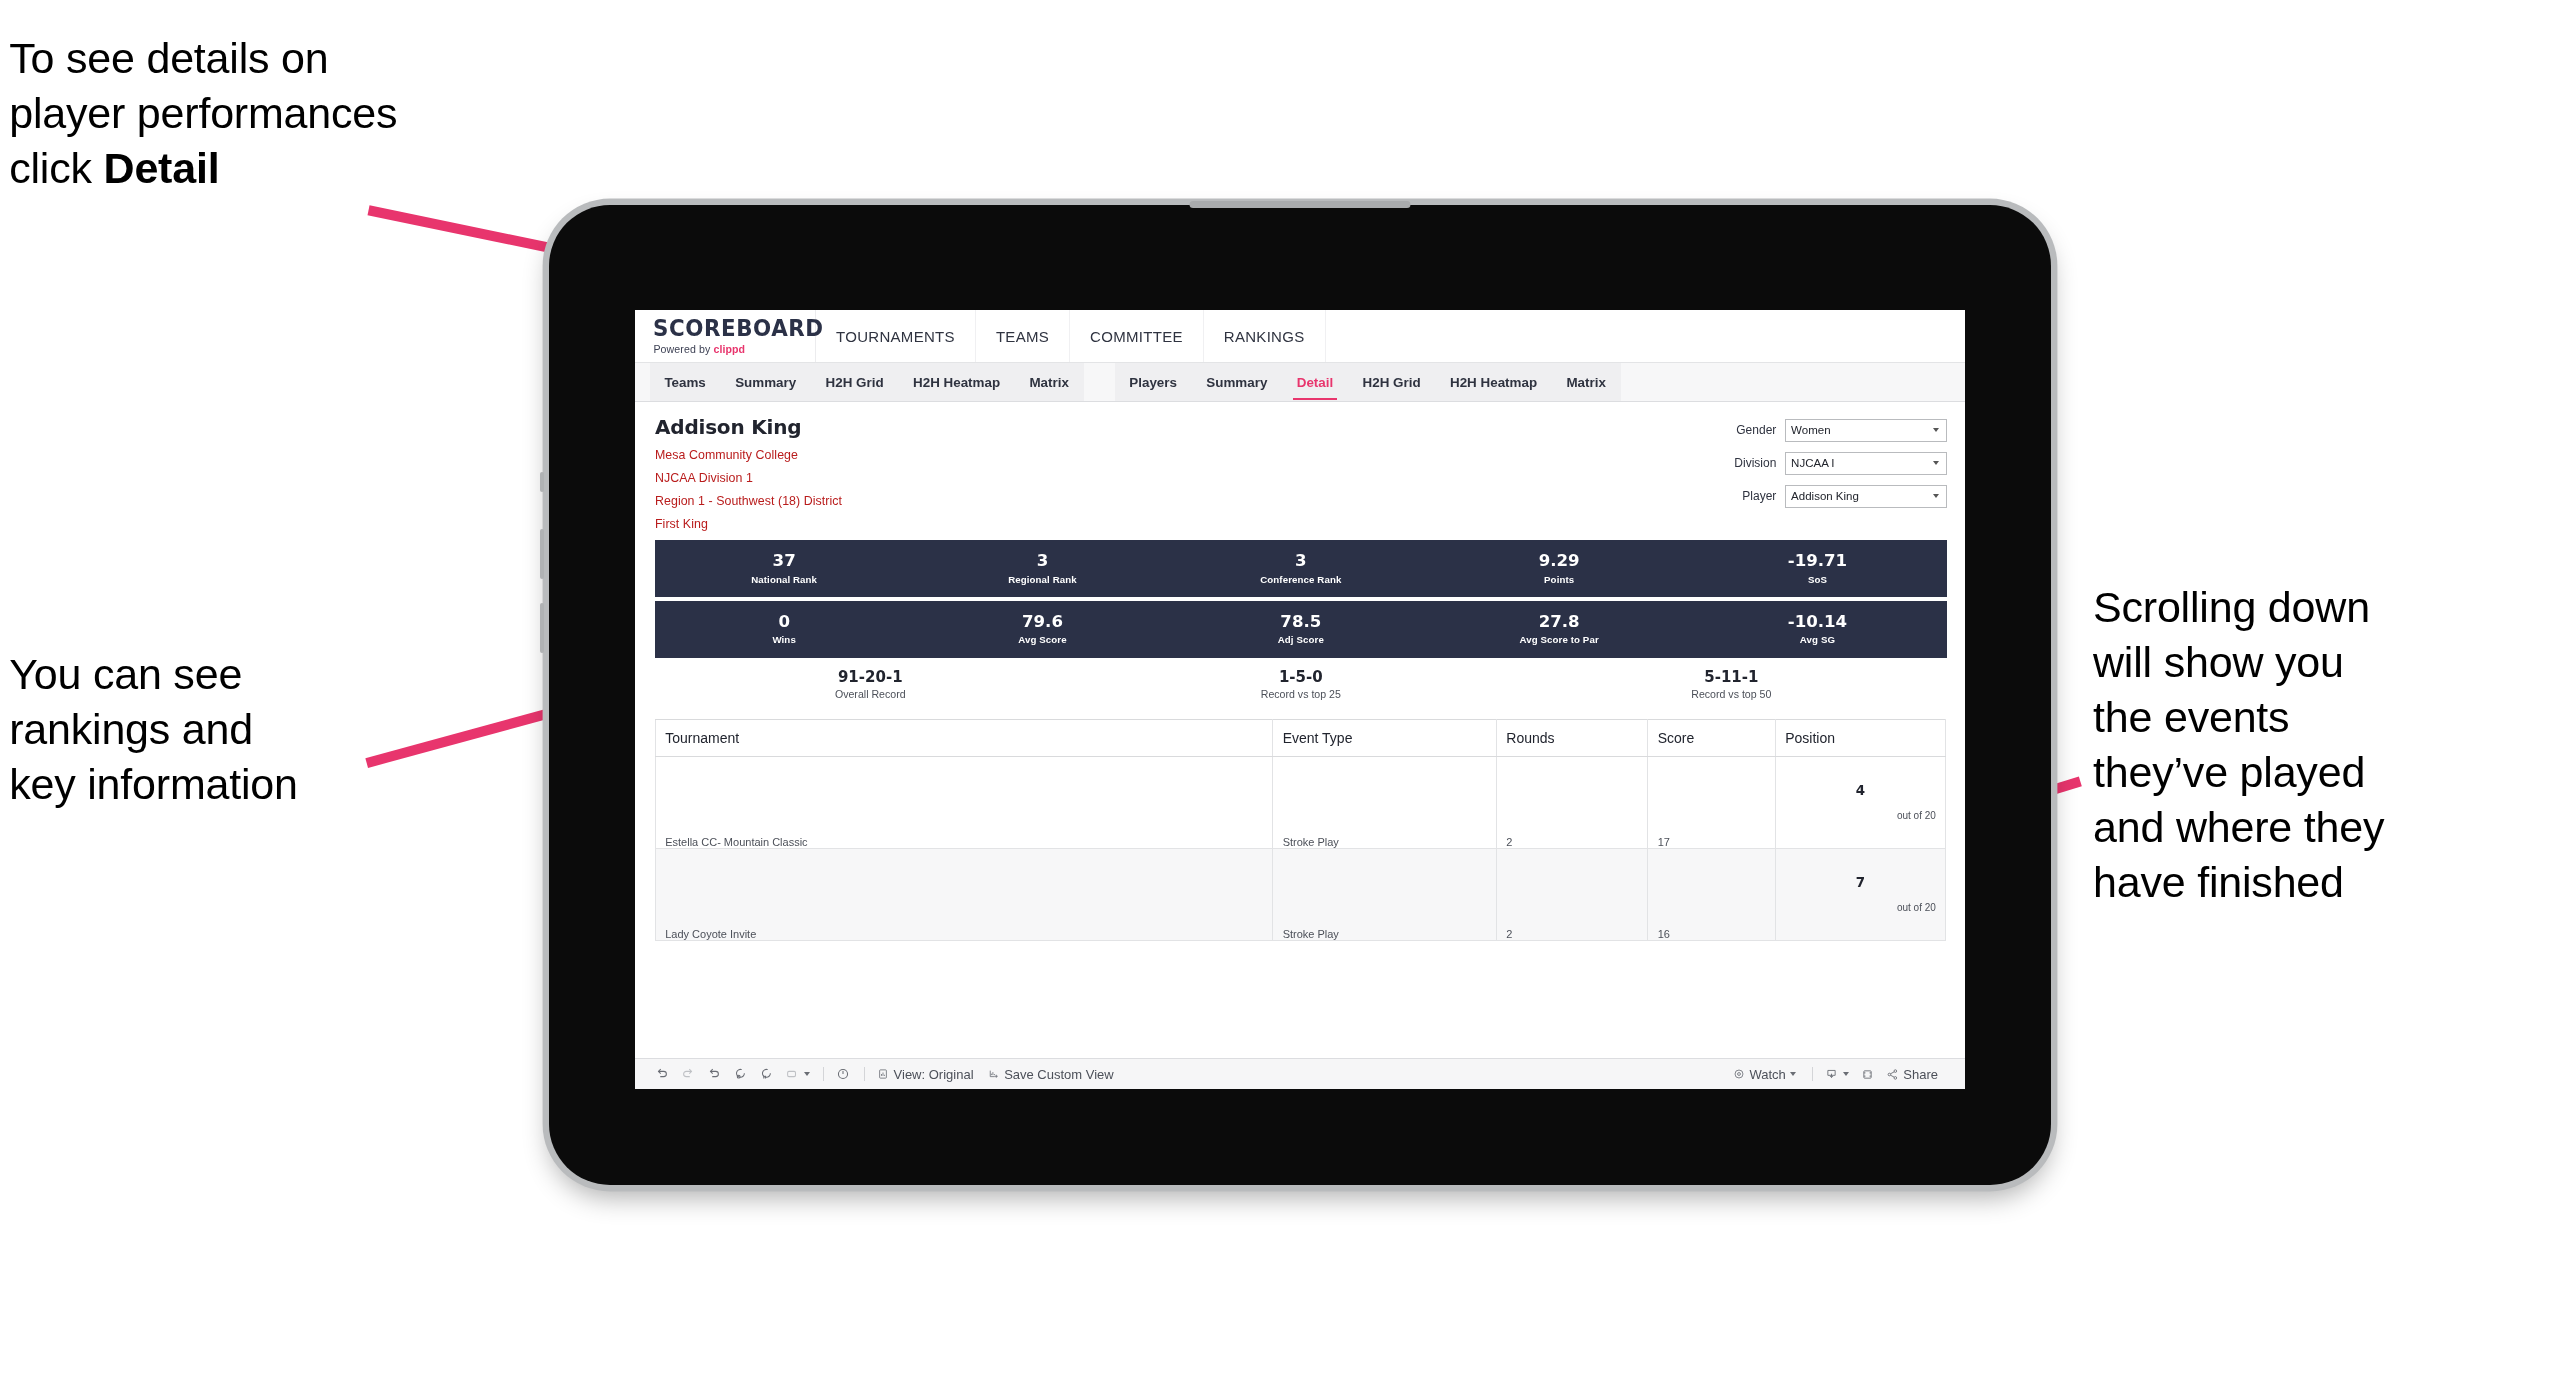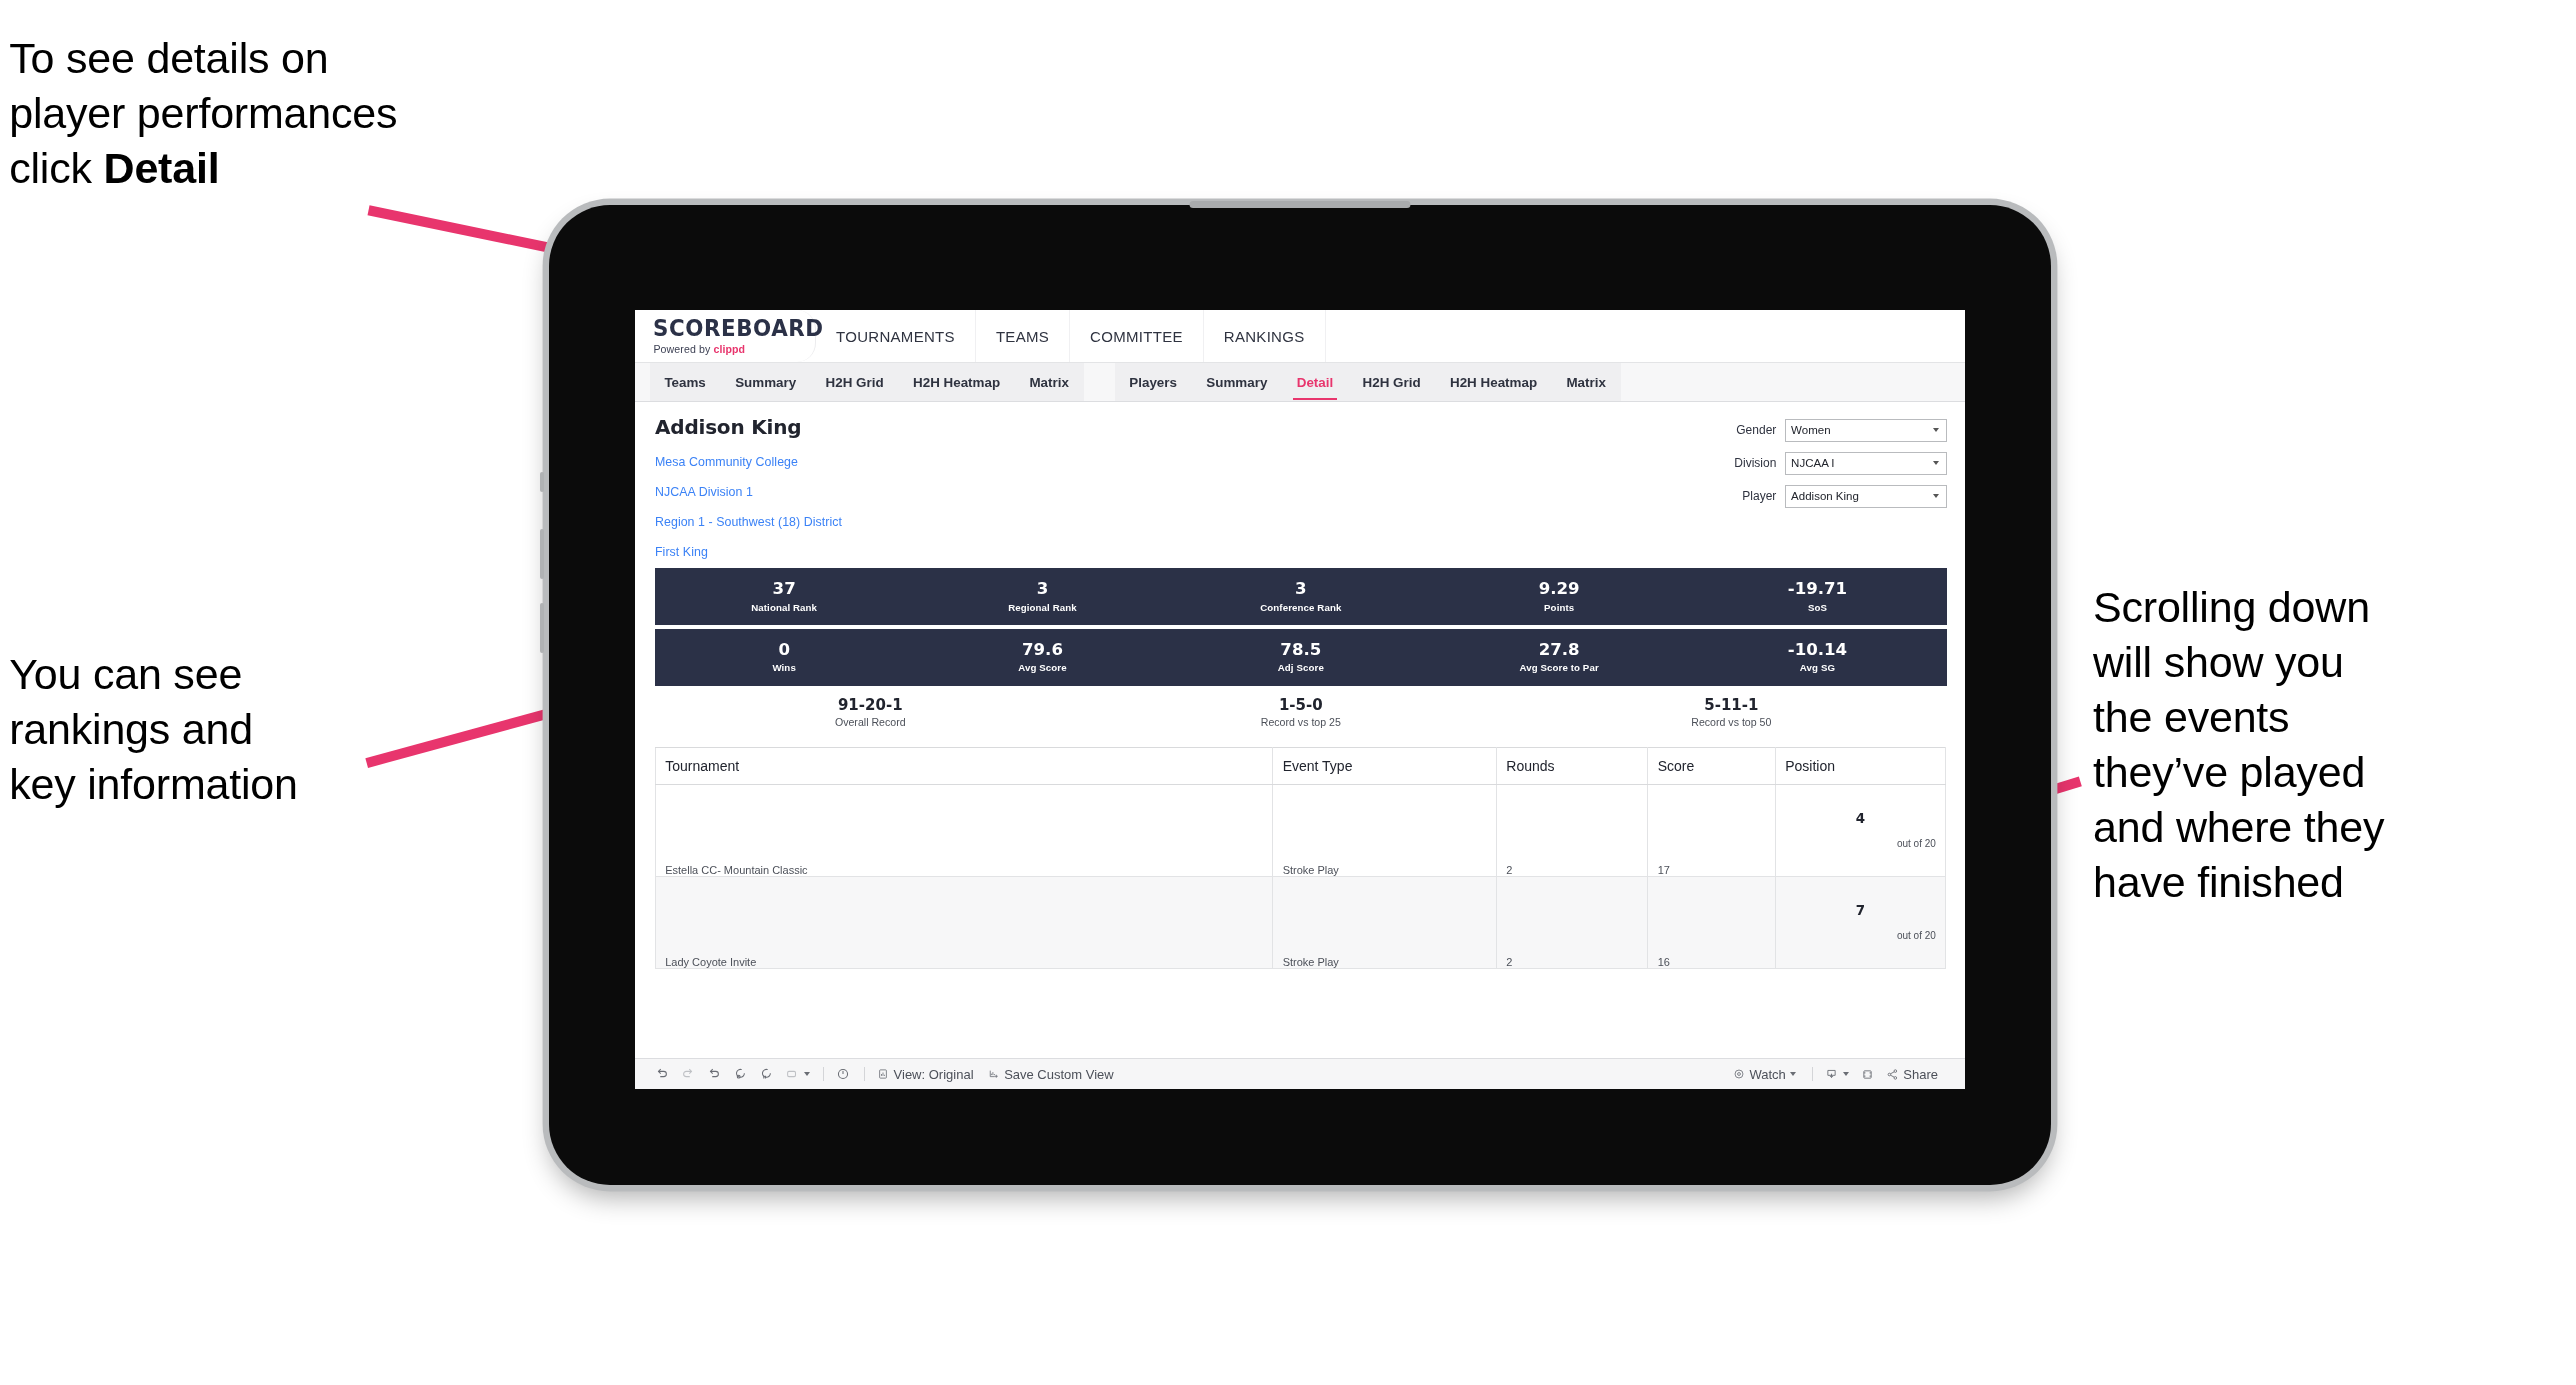--- a/index.html
+++ b/index.html
@@ -60,21 +60,20 @@
   
   #app-header {
     height: 53px; background: #ffffff;
     display: flex; align-items: stretch;
     border-bottom: 0.9px solid #e3e4e6;
   }
   #brand {
     width: 181px; display: flex; flex-direction: column;
     justify-content: center; padding-left: 18.4px;
     border-right: 0.9px solid #ececee;
-    border-radius: 19px;
   }
   #brand-title {
     font-size: 23px; font-weight: 700; color: #2b3147;
     letter-spacing: 0.6px; line-height: 1;
     font-family: "DejaVu Sans", sans-serif;
     transform: scaleX(.93); transform-origin: left center;
   }
   #brand-sub { font-size: 10.6px; color: #3d4154; margin-top: 3.7px; letter-spacing: 0.1px; }
   #brand-sub .clippd { color: #e8356d; font-weight: 700; }
   .topnav {
@@ -133,21 +132,21 @@
   }
 
   
   #player-head { display: flex; padding: 0 18.4px 0 20px; }
   #player-info { flex: 1 1 auto; }
   #player-name {
     font-size: 20px; font-weight: 700; color: #21242e;
     font-family: "DejaVu Sans", sans-serif; letter-spacing: -0.2px;
   }
   .player-meta {
-    font-size: 12.4px; color: #3b82f6; margin-top: 16px; letter-spacing: 0.05px;
+    font-size: 12.4px; color: #b91c1c; margin-top: 9px; letter-spacing: 0.05px;
   }
   #filters { width: 276px; padding-top: 3.7px; }
   .filter-row {
     display: flex; align-items: center; justify-content: flex-end;
     margin-bottom: 10px;
   }
   .filter-label { font-size: 12px; color: #2f3340; margin-right: 8.3px; }
   .filter-select {
     width: 162px; height: 23px; background: #fff;
     border: 0.9px solid #b9bbbe; display: flex; align-items: center;

